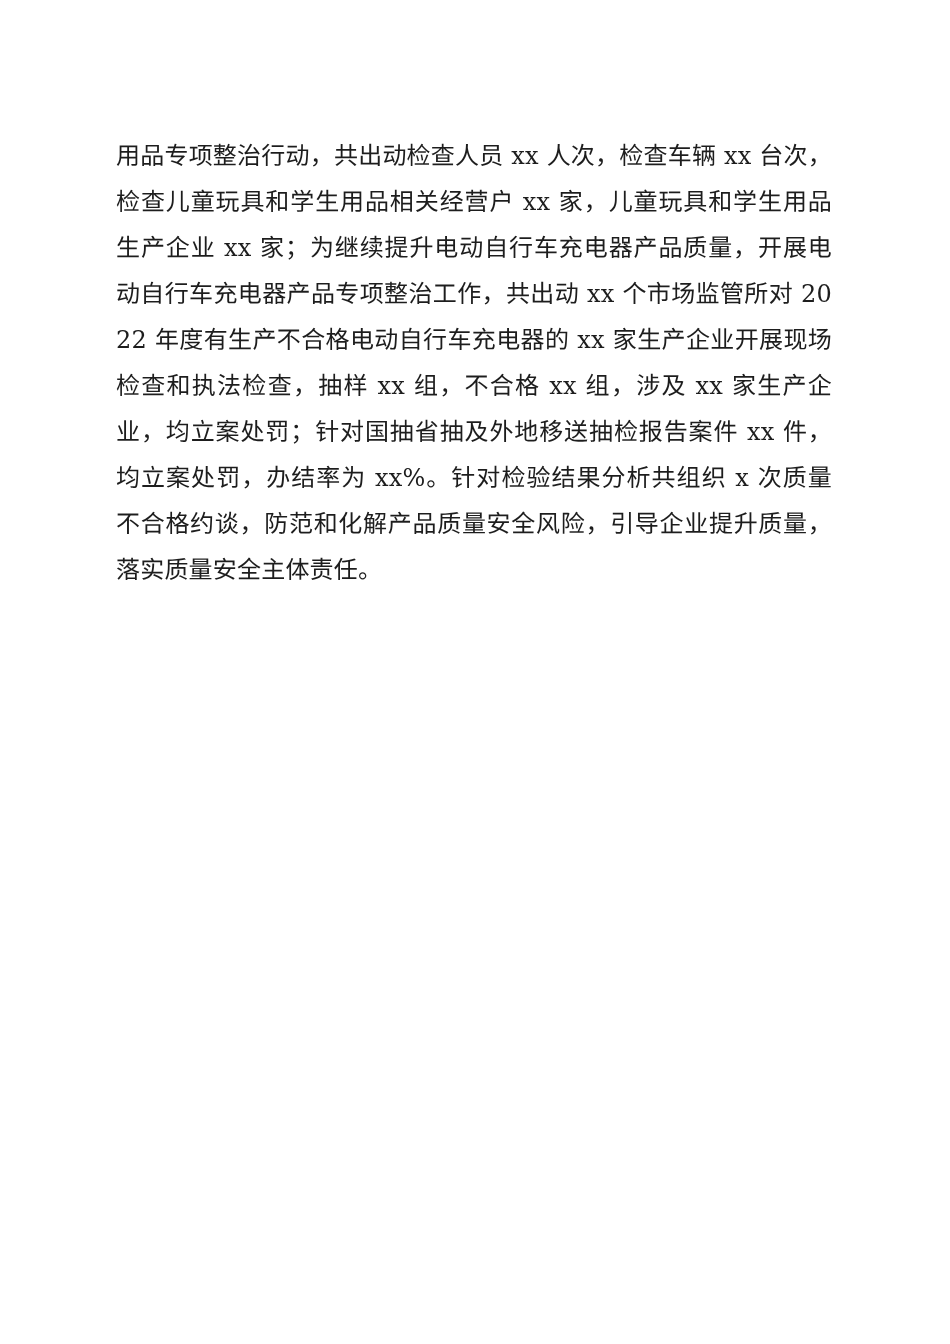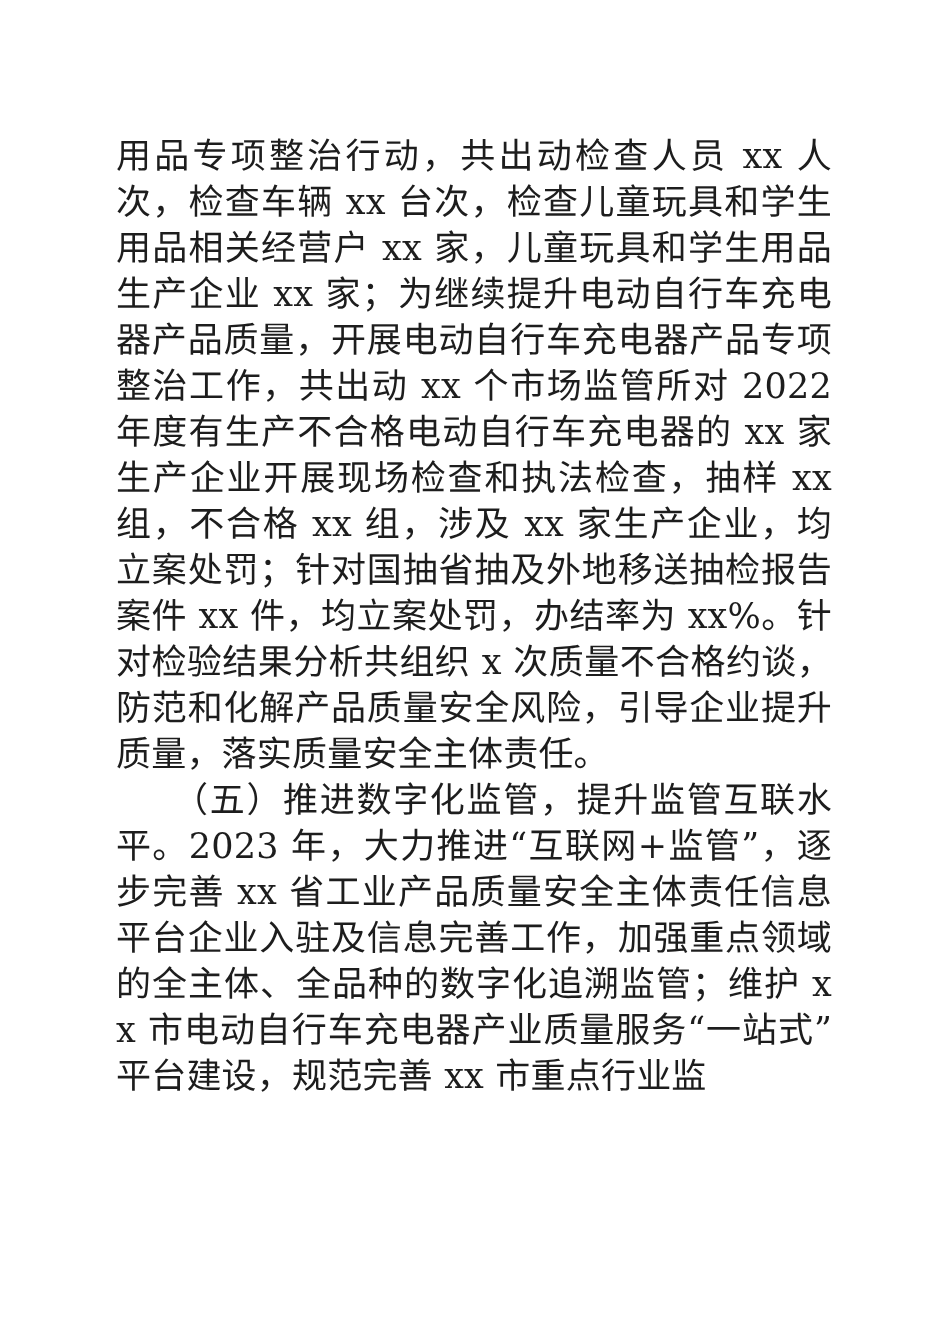--- a/index.html
+++ b/index.html
@@ -28,21 +28,21 @@
   #text-column {
     position: absolute;
     left: 116px;
     top: 133px;
     width: 716px;
   }
 
   .para {
     margin: 0;
     padding: 0;
-    font-size: 35px;
+    font-size: 24px;
     line-height: 46px;
     text-align: justify;
     text-justify: inter-character;
     text-align-last: left;
     letter-spacing: 0.2px;
     word-break: break-all;
     color: #1d1d1d;
   }
 
   .para.indent {
@@ -61,19 +61,18 @@
 </head>
 <body>
 
 <div id="page">
 
   <div id="text-column">
 
     <p class="para">用品专项整治行动，共出动检查人员 xx 人次，检查车辆 xx 台次，检查儿童玩具和学生用品相关经营户 xx 家，儿童玩具和学生用品生产企业 xx 家；为继续提升电动自行车充电器产品质量，开展电动自行车充电器产品专项整治工作，共出动 xx 个市场监管所对 2022 年度有生产不合格电动自行车充电器的 xx 家生产企业开展现场检查和执法检查，抽样 xx 组，不合格 xx 组，涉及 xx 家生产企业，均立案处罚；针对国抽省抽及外地移送抽检报告案件 xx 件，均立案处罚，办结率为 xx%。针对检验结果分析共组织 x 次质量不合格约谈，防范和化解产品质量安全风险，引导企业提升质量，落实质量安全主体责任。</p>
 
 
-    <p class="para indent">（五）推进数字化监管，提升监管互联水平。2023 年，大力推进“互联网+监管”，逐步完善 xx 省工业产品质量安全主体责任信息平台企业入驻及信息完善工作，加强重点领域的全主体、全品种的数字化追溯监管；维护 xx 市电动自行车充电器产业质量服务“一站式”平台建设，规范完善 xx 市重点行业监</p>
 
   </div>
 
   <div id="page-foot-space"></div>
 
 </div>
 
 </body></html>

